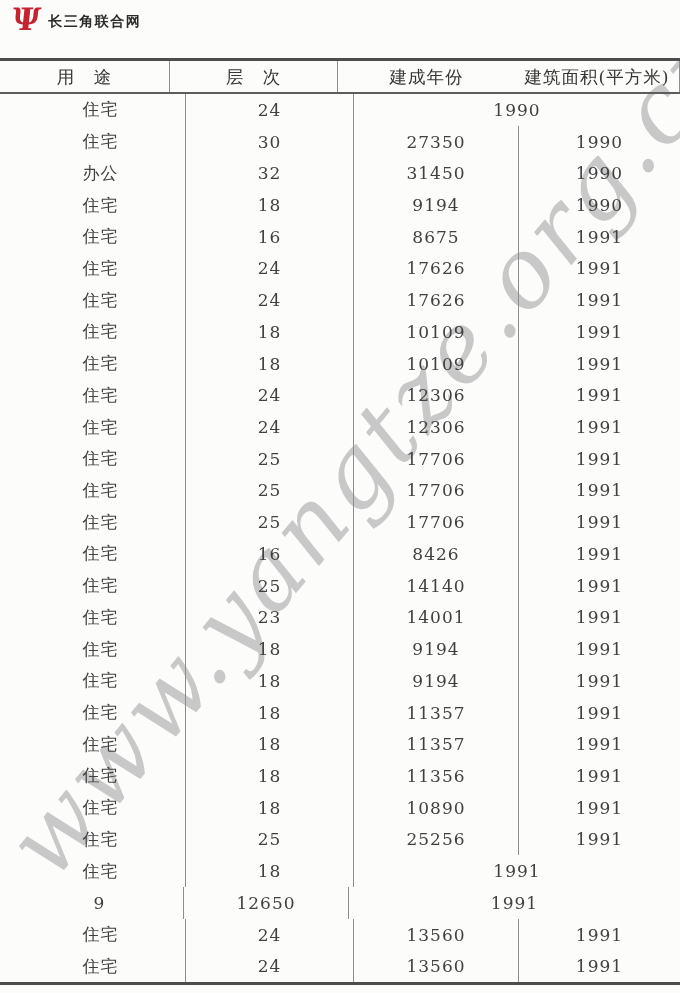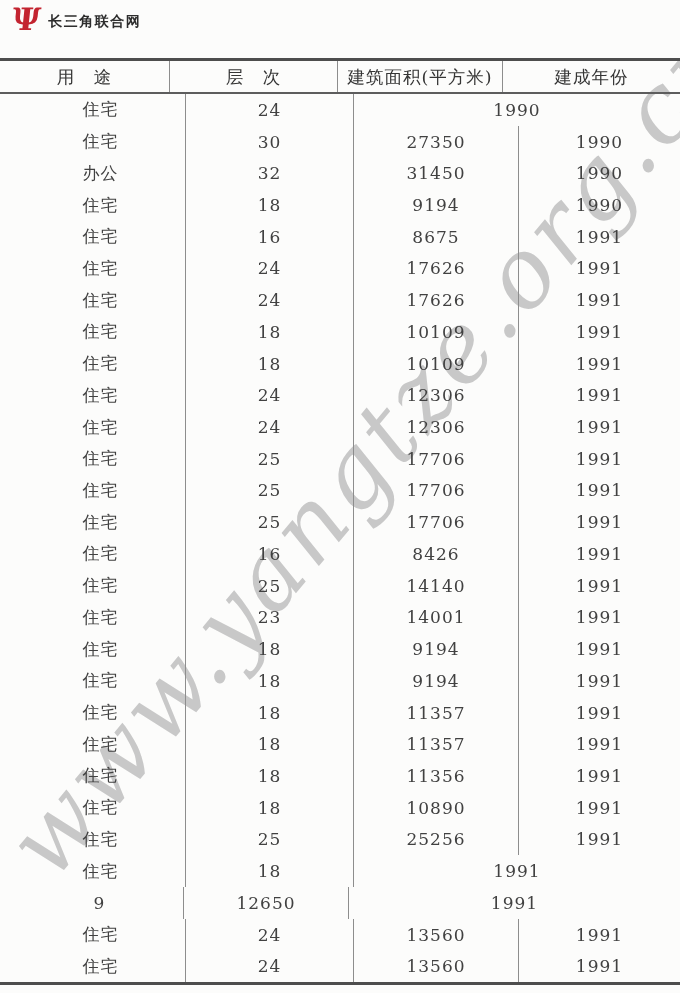--- a/index.html
+++ b/index.html
@@ -90,22 +90,22 @@
 
   <header class="logo">
     <span class="logo-glyph">Ψ</span>
     <span class="logo-text">长三角联合网</span>
   </header>
 
   <div class="table">
     <div class="thead">
       <div class="cell c0">用　途</div>
       <div class="cell c1">层　次</div>
+      <div class="cell c3">建成年份</div>
       <div class="cell c2">建筑面积(平方米)</div>
-      <div class="cell c3">建成年份</div>
     </div>
     <div class="tbody" id="table-body">
   <div class="trow">
     <div class="cell c0">住宅</div>
     <div class="cell c1">24</div>
     <div class="cell c3">1990</div>
   </div>
 
   <div class="trow">
     <div class="cell c0">住宅</div>

